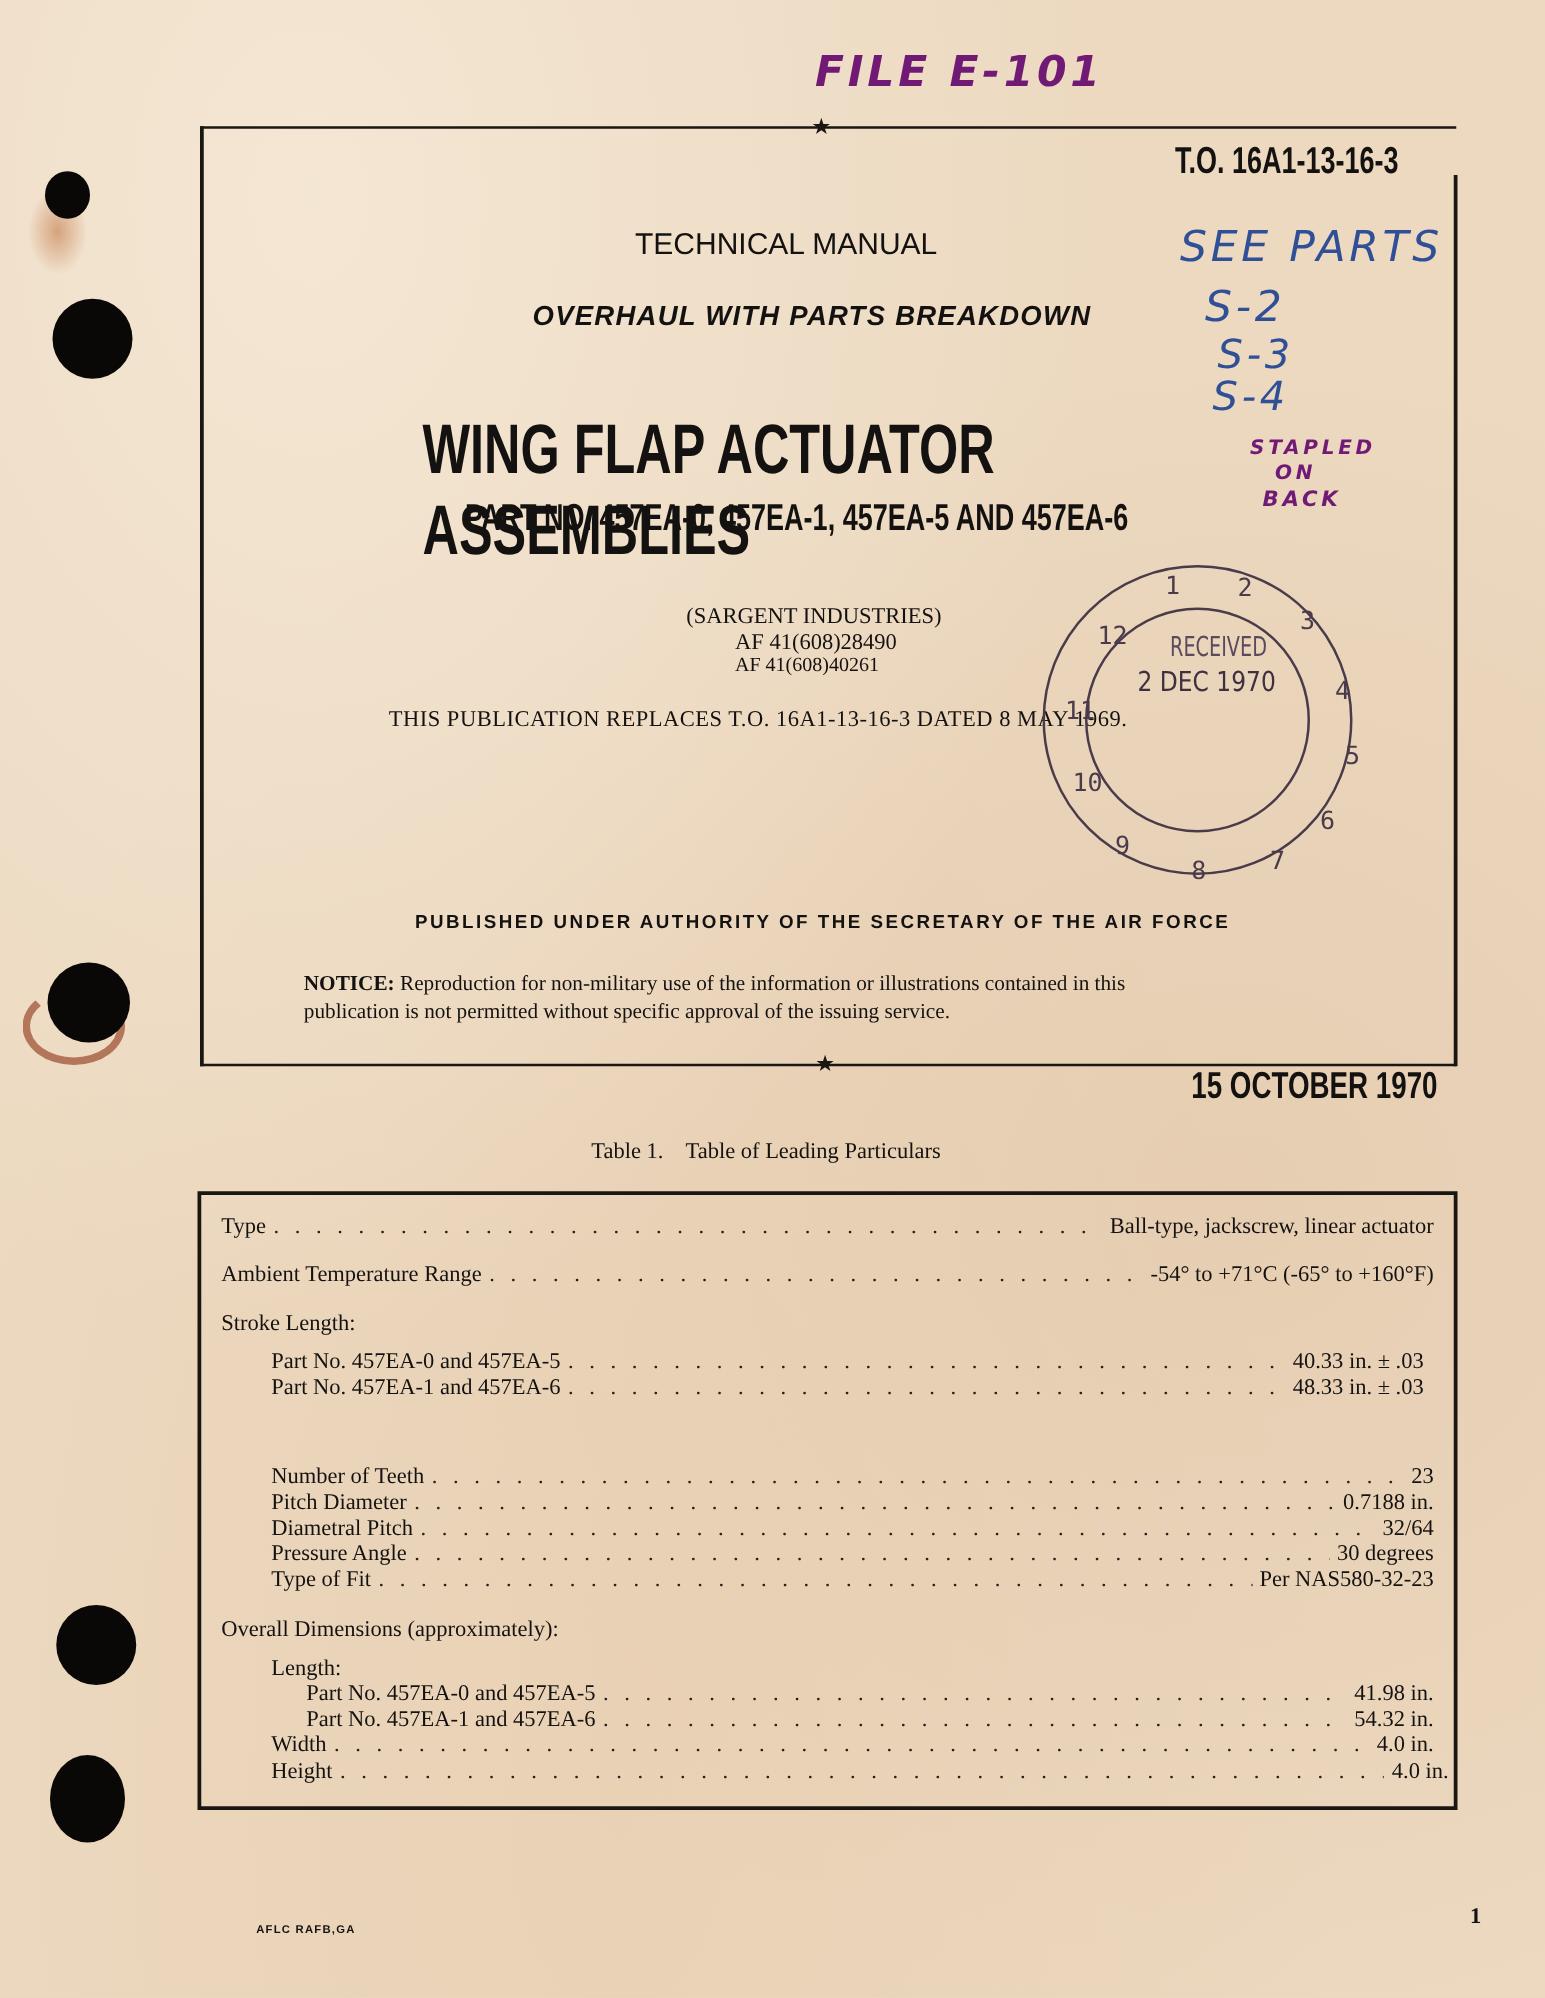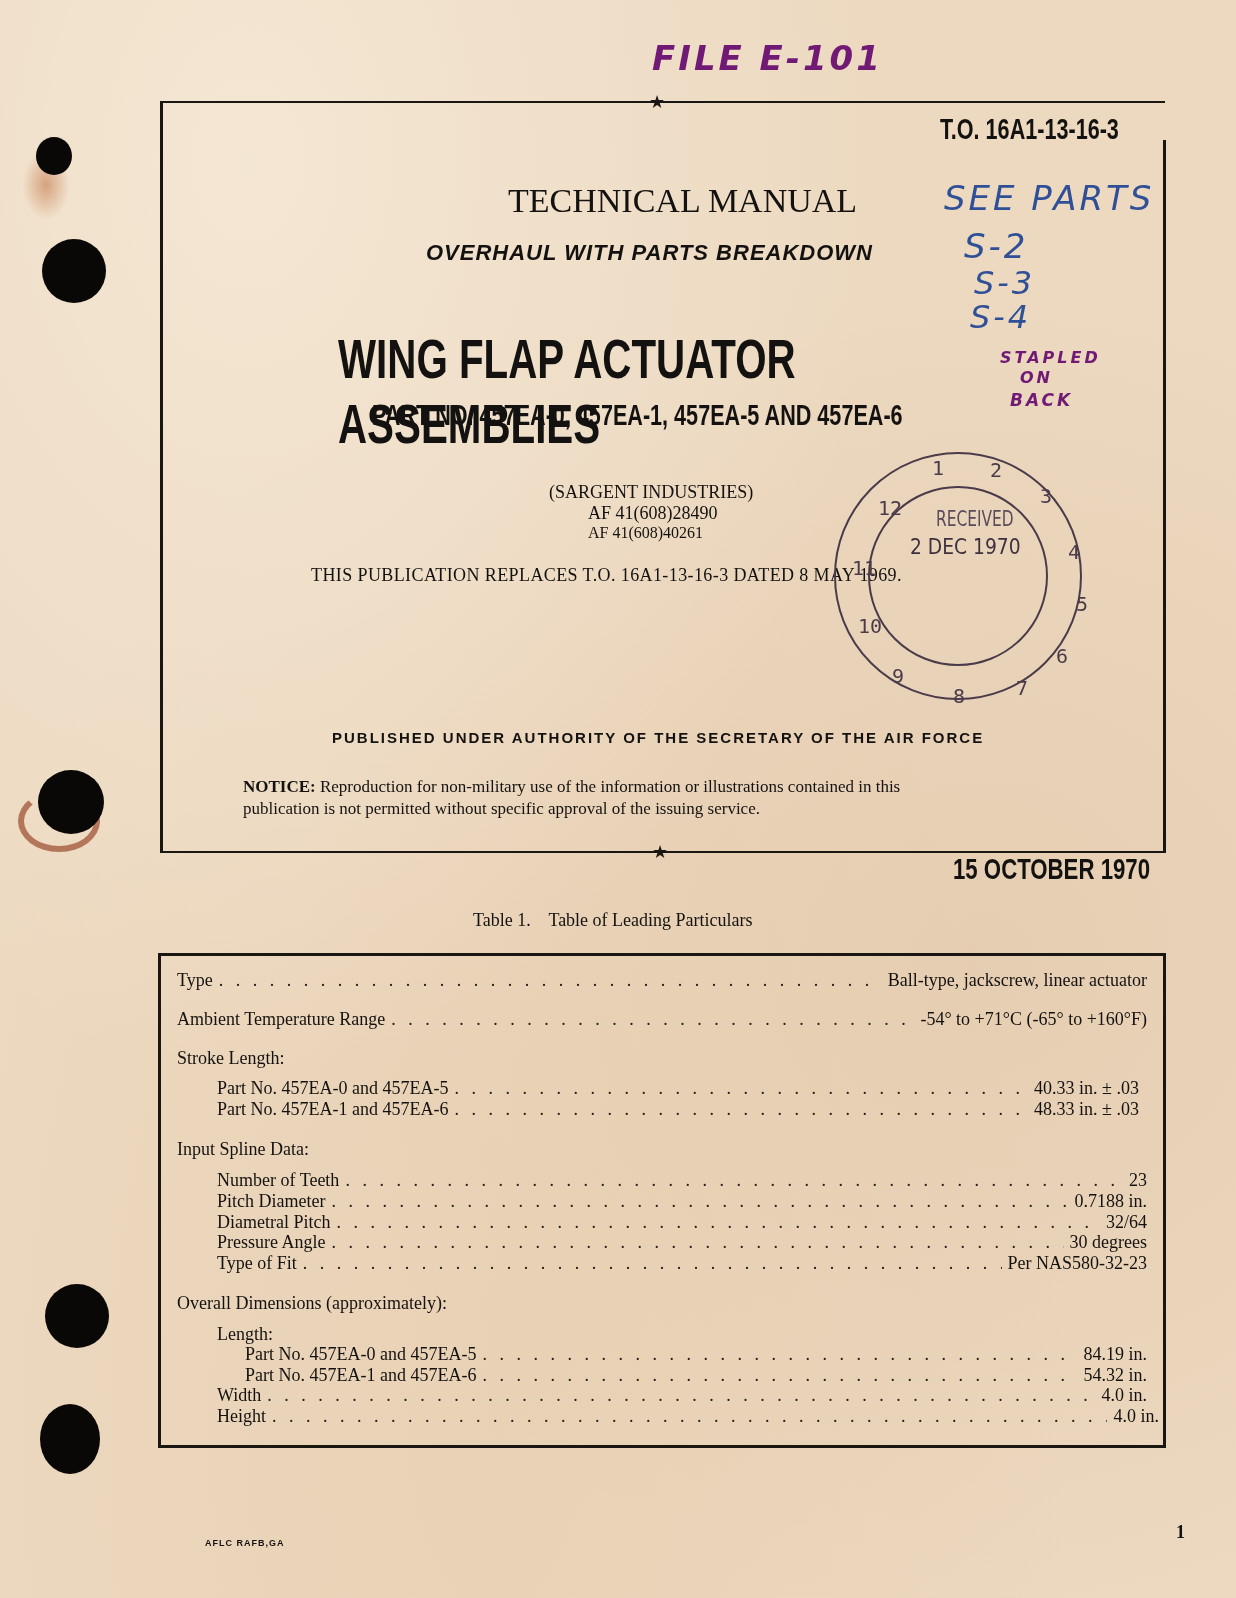--- a/index.html
+++ b/index.html
@@ -55,21 +55,21 @@
 <div class="abs handwriting black-ink" style="left:1010px;top:390px;font-size:17px;">BACK</div>
 
 <div class="frame-top"></div>
 <div class="frame-left"></div>
 <div class="frame-right"></div>
 <div class="frame-bottom"></div>
 <div class="star" style="left:649px;top:93px;">★</div>
 <div class="star" style="left:652px;top:843px;">★</div>
 
 <div class="abs cond" style="left:940px;top:112px;font-size:30px;transform:scaleX(0.72);">T.O. 16A1-13-16-3</div>
-<div class="abs" style="left:508px;top:182px;font-size:34px;font-family:Liberation Serif, serif;">TECHNICAL MANUAL</div>
+<div class="abs" style="left:508px;top:182px;font-size:24px;font-family:Liberation Sans, sans-serif;">TECHNICAL MANUAL</div>
 <div class="abs" style="left:426px;top:240px;font-size:22px;font-family:'Liberation Sans',sans-serif;font-weight:bold;font-style:italic;letter-spacing:1px;">OVERHAUL WITH PARTS BREAKDOWN</div>
 <div class="abs cond" style="left:338px;top:326px;font-size:56px;transform:scaleX(0.72);">WING FLAP ACTUATOR ASSEMBLIES</div>
 <div class="abs cond" style="left:372px;top:398px;font-size:30px;transform:scaleX(0.72);">PART NO. 457EA-0, 457EA-1, 457EA-5 AND 457EA-6</div>
 
 <div class="abs" style="left:549px;top:482px;font-size:18px;">(SARGENT INDUSTRIES)</div>
 <div class="abs" style="left:588px;top:503px;font-size:18px;">AF 41(608)28490</div>
 <div class="abs" style="left:588px;top:524px;font-size:16px;">AF 41(608)40261</div>
 <div class="abs" style="left:311px;top:565px;font-size:18px;letter-spacing:0.4px;">THIS PUBLICATION REPLACES T.O. 16A1-13-16-3 DATED 8 MAY 1969.</div>
 
 <div class="stamp"></div>
@@ -117,23 +117,20 @@
   <div class="row" style="top:122px;left:56px;right:24px;">
     <span class="lbl">Part No. 457EA-0 and 457EA-5</span>
     <span class="dots">. . . . . . . . . . . . . . . . . . . . . . . . . . . . . . . . . . . . . . . . . . . . . . . . . . . . . . . . . . . . . . . . . . . . . . . . . . . . . . . . . .</span>
     <span class="val">40.33 in. ± .03</span>
   </div>
   <div class="row" style="top:143px;left:56px;right:24px;">
     <span class="lbl">Part No. 457EA-1 and 457EA-6</span>
     <span class="dots">. . . . . . . . . . . . . . . . . . . . . . . . . . . . . . . . . . . . . . . . . . . . . . . . . . . . . . . . . . . . . . . . . . . . . . . . . . . . . . . . . .</span>
     <span class="val">48.33 in. ± .03</span>
   </div>
-  <div class="row" style="top:183px;left:16px;right:16px;">
-    <span class="lbl">Input Spline Data:</span>
-  </div>
   <div class="row" style="top:214px;left:56px;right:16px;">
     <span class="lbl">Number of Teeth</span>
     <span class="dots">. . . . . . . . . . . . . . . . . . . . . . . . . . . . . . . . . . . . . . . . . . . . . . . . . . . . . . . . . . . . . . . . . . . . . . . . . . . . . . . . . .</span>
     <span class="val">23</span>
   </div>
   <div class="row" style="top:235px;left:56px;right:16px;">
     <span class="lbl">Pitch Diameter</span>
     <span class="dots">. . . . . . . . . . . . . . . . . . . . . . . . . . . . . . . . . . . . . . . . . . . . . . . . . . . . . . . . . . . . . . . . . . . . . . . . . . . . . . . . . .</span>
     <span class="val">0.7188 in.</span>
   </div>
@@ -154,21 +151,21 @@
   </div>
   <div class="row" style="top:368px;left:56px;right:16px;">
     <span class="lbl">Length:</span>
   </div>
   <div class="row" style="top:337px;left:16px;right:16px;">
     <span class="lbl">Overall Dimensions (approximately):</span>
   </div>
   <div class="row" style="top:388px;left:84px;right:16px;">
     <span class="lbl">Part No. 457EA-0 and 457EA-5</span>
     <span class="dots">. . . . . . . . . . . . . . . . . . . . . . . . . . . . . . . . . . . . . . . . . . . . . . . . . . . . . . . . . . . . . . . . . . . . . . . . . . . . . . . . . .</span>
-    <span class="val">84.19 in.</span>
+    <span class="val">41.98 in.</span>
   </div>
   <div class="row" style="top:409px;left:84px;right:16px;">
     <span class="lbl">Part No. 457EA-1 and 457EA-6</span>
     <span class="dots">. . . . . . . . . . . . . . . . . . . . . . . . . . . . . . . . . . . . . . . . . . . . . . . . . . . . . . . . . . . . . . . . . . . . . . . . . . . . . . . . . .</span>
     <span class="val">54.32 in.</span>
   </div>
   <div class="row" style="top:429px;left:56px;right:16px;">
     <span class="lbl">Width</span>
     <span class="dots">. . . . . . . . . . . . . . . . . . . . . . . . . . . . . . . . . . . . . . . . . . . . . . . . . . . . . . . . . . . . . . . . . . . . . . . . . . . . . . . . . .</span>
     <span class="val">4.0 in.</span>

